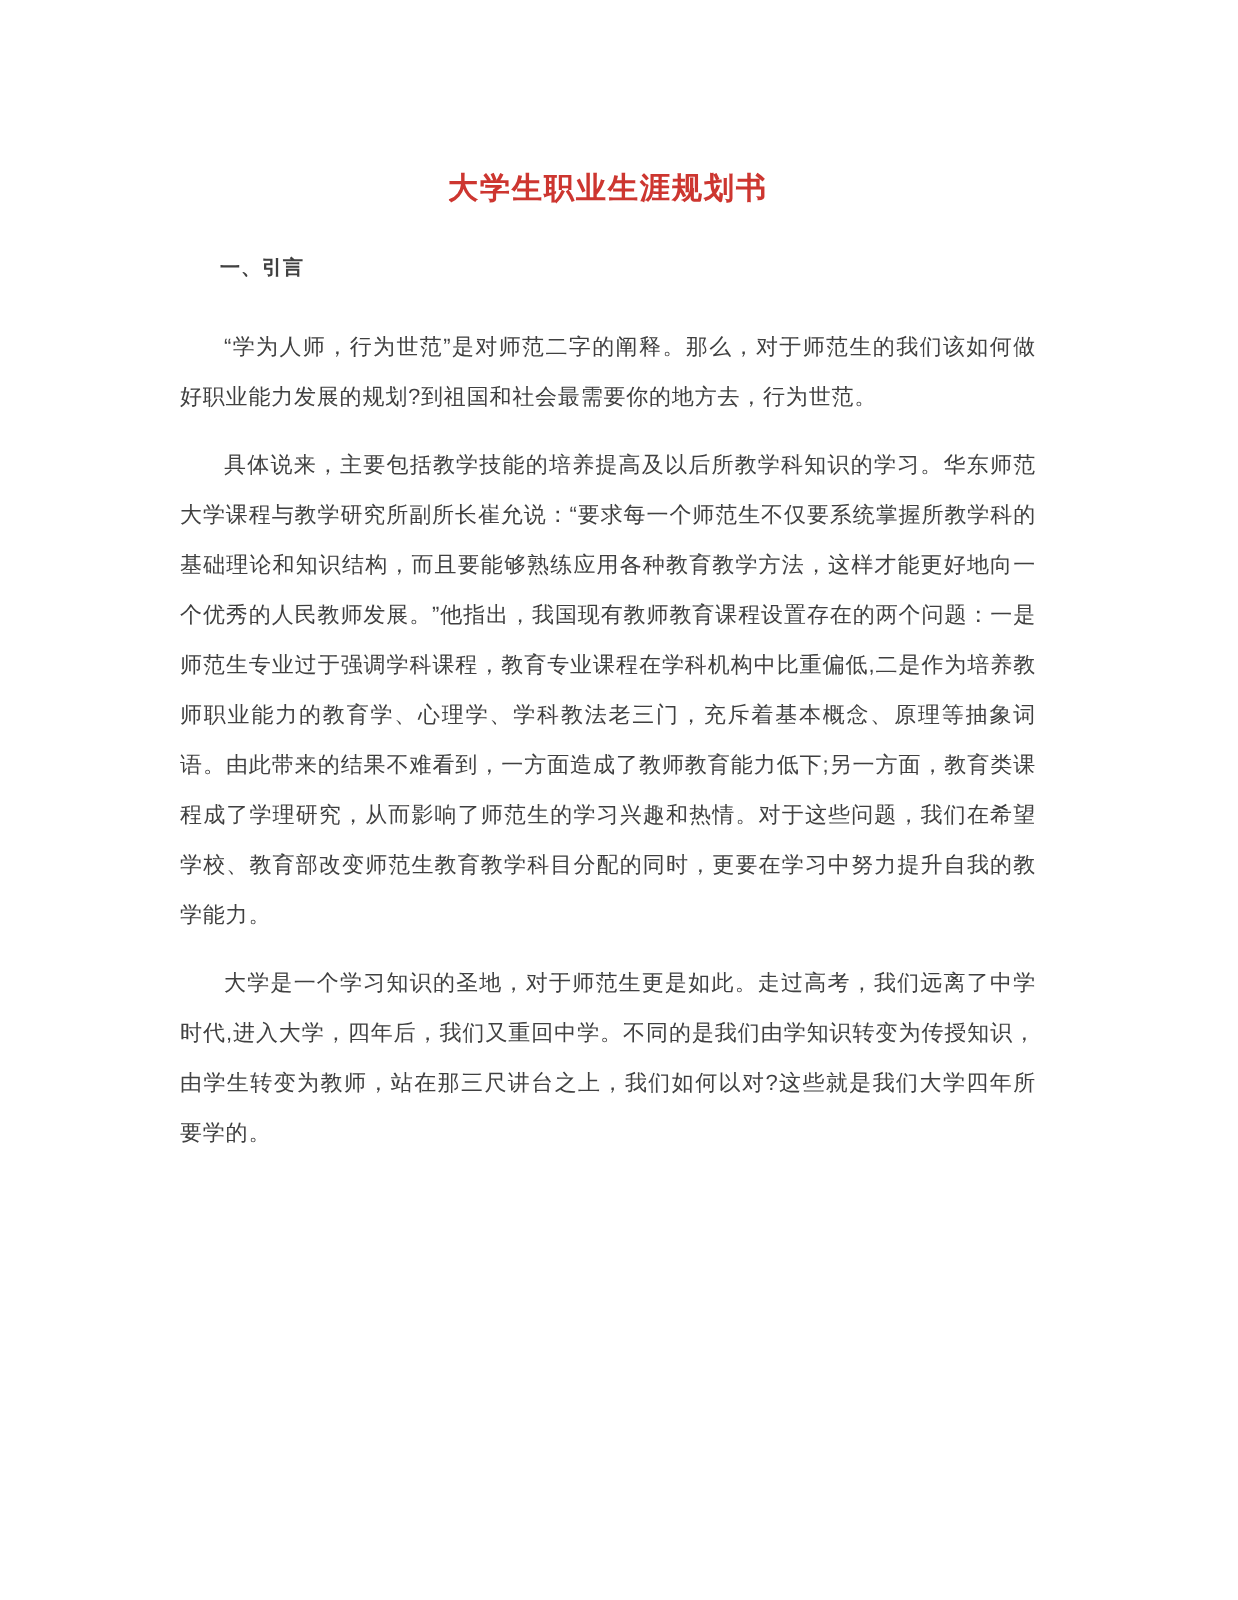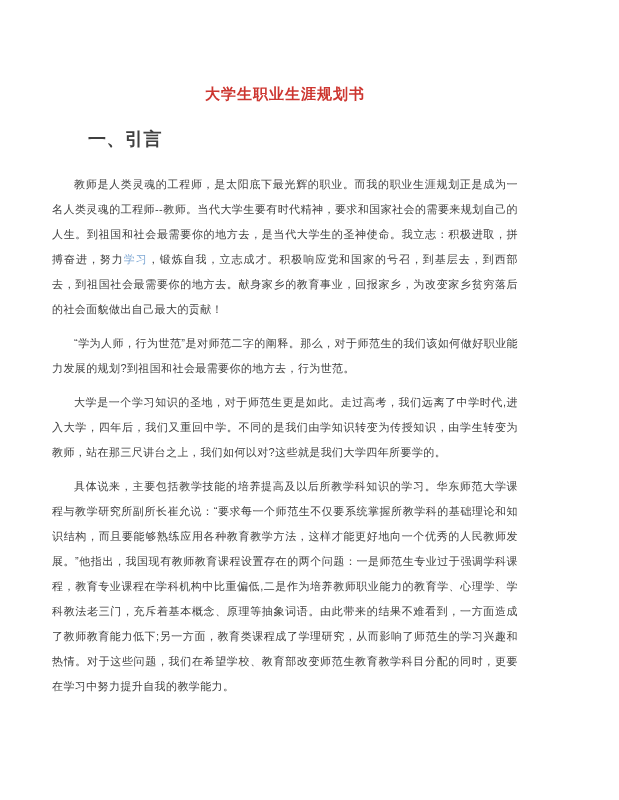--- a/index.html
+++ b/index.html
@@ -11,34 +11,34 @@
   * { margin: 0; padding: 0; box-sizing: border-box; }
   html, body {
     background: var(--page-bg);
     font-family: "Liberation Sans", "DejaVu Sans", sans-serif;
   }
   .page {
     position: relative;
     width: 604px;
     height: 800px;
     background: var(--page-bg);
-    padding: 85px 86px 40px 52px;
+    padding: 85px 86px 40px 90px;
     overflow: hidden;
   }
   .doc-title {
     text-align: center;
     color: var(--title-color);
     font-size: 15px;
     font-weight: bold;
     letter-spacing: 1px;
     margin-bottom: 23px;
   }
   .heading {
     color: var(--body-color);
-    font-size: 18px;
+    font-size: 10px;
     font-weight: bold;
     padding-left: 2em;
     letter-spacing: 0.5px;
     margin: 15px 0 21px 0;
     font-family: Liberation Serif, serif;
   }
   .para {
     color: var(--body-color);
     font-size: 11px;
     line-height: 25px;
@@ -55,23 +55,22 @@
 </style>
 </head>
 <body>
 
 <div class="page">
 
   <h1 class="doc-title">大学生职业生涯规划书</h1>
 
   <h2 class="heading">一、引言</h2>
 
-  <p class="para"><span>教师是人类灵魂的工程师，是太阳底下最光辉的职业。而我的职业生涯规划正是成为一名人类灵魂的工程师--教师。当代大学生要有时代精神，要求和国家社会的需要来规划自己的人生。到祖国和社会最需要你的地方去，是当代大学生的圣神使命。我立志：积极进取，拼搏奋进，努力</span><a class="inline-link">学习</a><span>，锻炼自我，立志成才。积极响应党和国家的号召，到基层去，到西部去，到祖国社会最需要你的地方去。献身家乡的教育事业，回报家乡，为改变家乡贫穷落后的社会面貌做出自己最大的贡献！</span></p>
 
   <p class="para">“学为人师，行为世范”是对师范二字的阐释。那么，对于师范生的我们该如何做好职业能力发展的规划?到祖国和社会最需要你的地方去，行为世范。</p>
 
 
 
+  <p class="para">具体说来，主要包括教学技能的培养提高及以后所教学科知识的学习。华东师范大学课程与教学研究所副所长崔允说：“要求每一个师范生不仅要系统掌握所教学科的基础理论和知识结构，而且要能够熟练应用各种教育教学方法，这样才能更好地向一个优秀的人民教师发展。”他指出，我国现有教师教育课程设置存在的两个问题：一是师范生专业过于强调学科课程，教育专业课程在学科机构中比重偏低,二是作为培养教师职业能力的教育学、心理学、学科教法老三门，充斥着基本概念、原理等抽象词语。由此带来的结果不难看到，一方面造成了教师教育能力低下;另一方面，教育类课程成了学理研究，从而影响了师范生的学习兴趣和热情。对于这些问题，我们在希望学校、教育部改变师范生教育教学科目分配的同时，更要在学习中努力提升自我的教学能力。</p>
+
   <p class="para">大学是一个学习知识的圣地，对于师范生更是如此。走过高考，我们远离了中学时代,进入大学，四年后，我们又重回中学。不同的是我们由学知识转变为传授知识，由学生转变为教师，站在那三尺讲台之上，我们如何以对?这些就是我们大学四年所要学的。</p>
-
-  <p class="para">具体说来，主要包括教学技能的培养提高及以后所教学科知识的学习。华东师范大学课程与教学研究所副所长崔允说：“要求每一个师范生不仅要系统掌握所教学科的基础理论和知识结构，而且要能够熟练应用各种教育教学方法，这样才能更好地向一个优秀的人民教师发展。”他指出，我国现有教师教育课程设置存在的两个问题：一是师范生专业过于强调学科课程，教育专业课程在学科机构中比重偏低,二是作为培养教师职业能力的教育学、心理学、学科教法老三门，充斥着基本概念、原理等抽象词语。由此带来的结果不难看到，一方面造成了教师教育能力低下;另一方面，教育类课程成了学理研究，从而影响了师范生的学习兴趣和热情。对于这些问题，我们在希望学校、教育部改变师范生教育教学科目分配的同时，更要在学习中努力提升自我的教学能力。</p>
 
 </div>
 
 </body></html>

